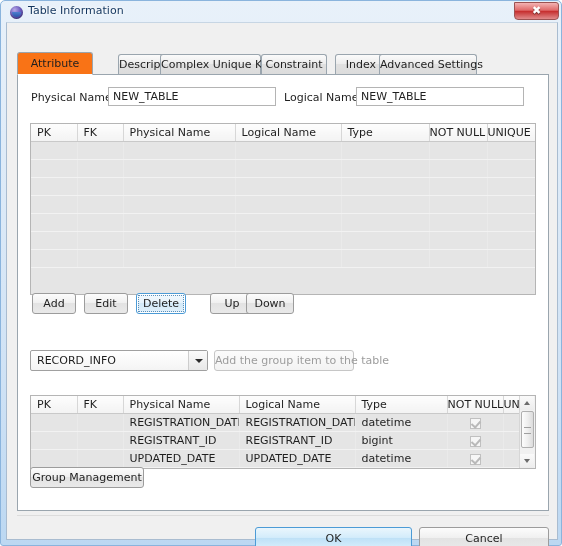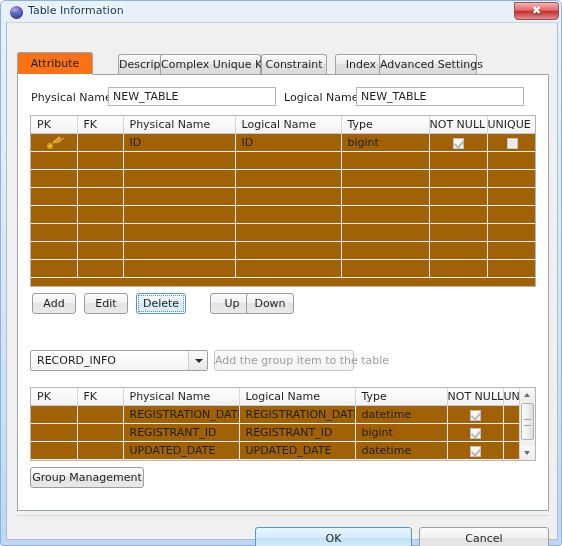--- a/index.html
+++ b/index.html
@@ -155,22 +155,23 @@
     padding: 0 4px;
     line-height: 17px;
     outline: none;
   }
 
   
   .grid {
     position: absolute;
     box-sizing: border-box;
     border: 1px solid #b5b5b5;
-    background: #a16207;
+    background: #e5e5e5;
     overflow: hidden;
+    margin-top: 8px;
   }
   .grid-table {
     border-collapse: collapse;
     table-layout: fixed;
     width: 100%;
     font-size: 11px;
   }
   .grid-table th {
     height: 17px;
     background: linear-gradient(180deg,#fdfdfd 0%, #f3f3f3 100%);
@@ -432,30 +433,20 @@
                 <th>FK</th>
                 <th>Physical Name</th>
                 <th>Logical Name</th>
                 <th>Type</th>
                 <th class="c">NOT NULL</th>
                 <th class="c">UNIQUE</th>
                 <th></th>
               </tr>
             </thead>
           <tbody id="attr-body">
-              <tr>
-                <td class="c"><span class="key-icon"></span></td>
-                <td class="c"></td>
-                <td>ID</td>
-                <td>ID</td>
-                <td>bigint</td>
-                <td class="c"><span class="cb on dis"></span></td>
-                <td class="c"><span class="cb off dis"></span></td>
-                <td></td>
-              </tr>
               <tr class="empty">
                 <td></td>
                 <td></td>
                 <td></td>
                 <td></td>
                 <td></td>
                 <td></td>
                 <td></td>
                 <td></td>
               </tr>

